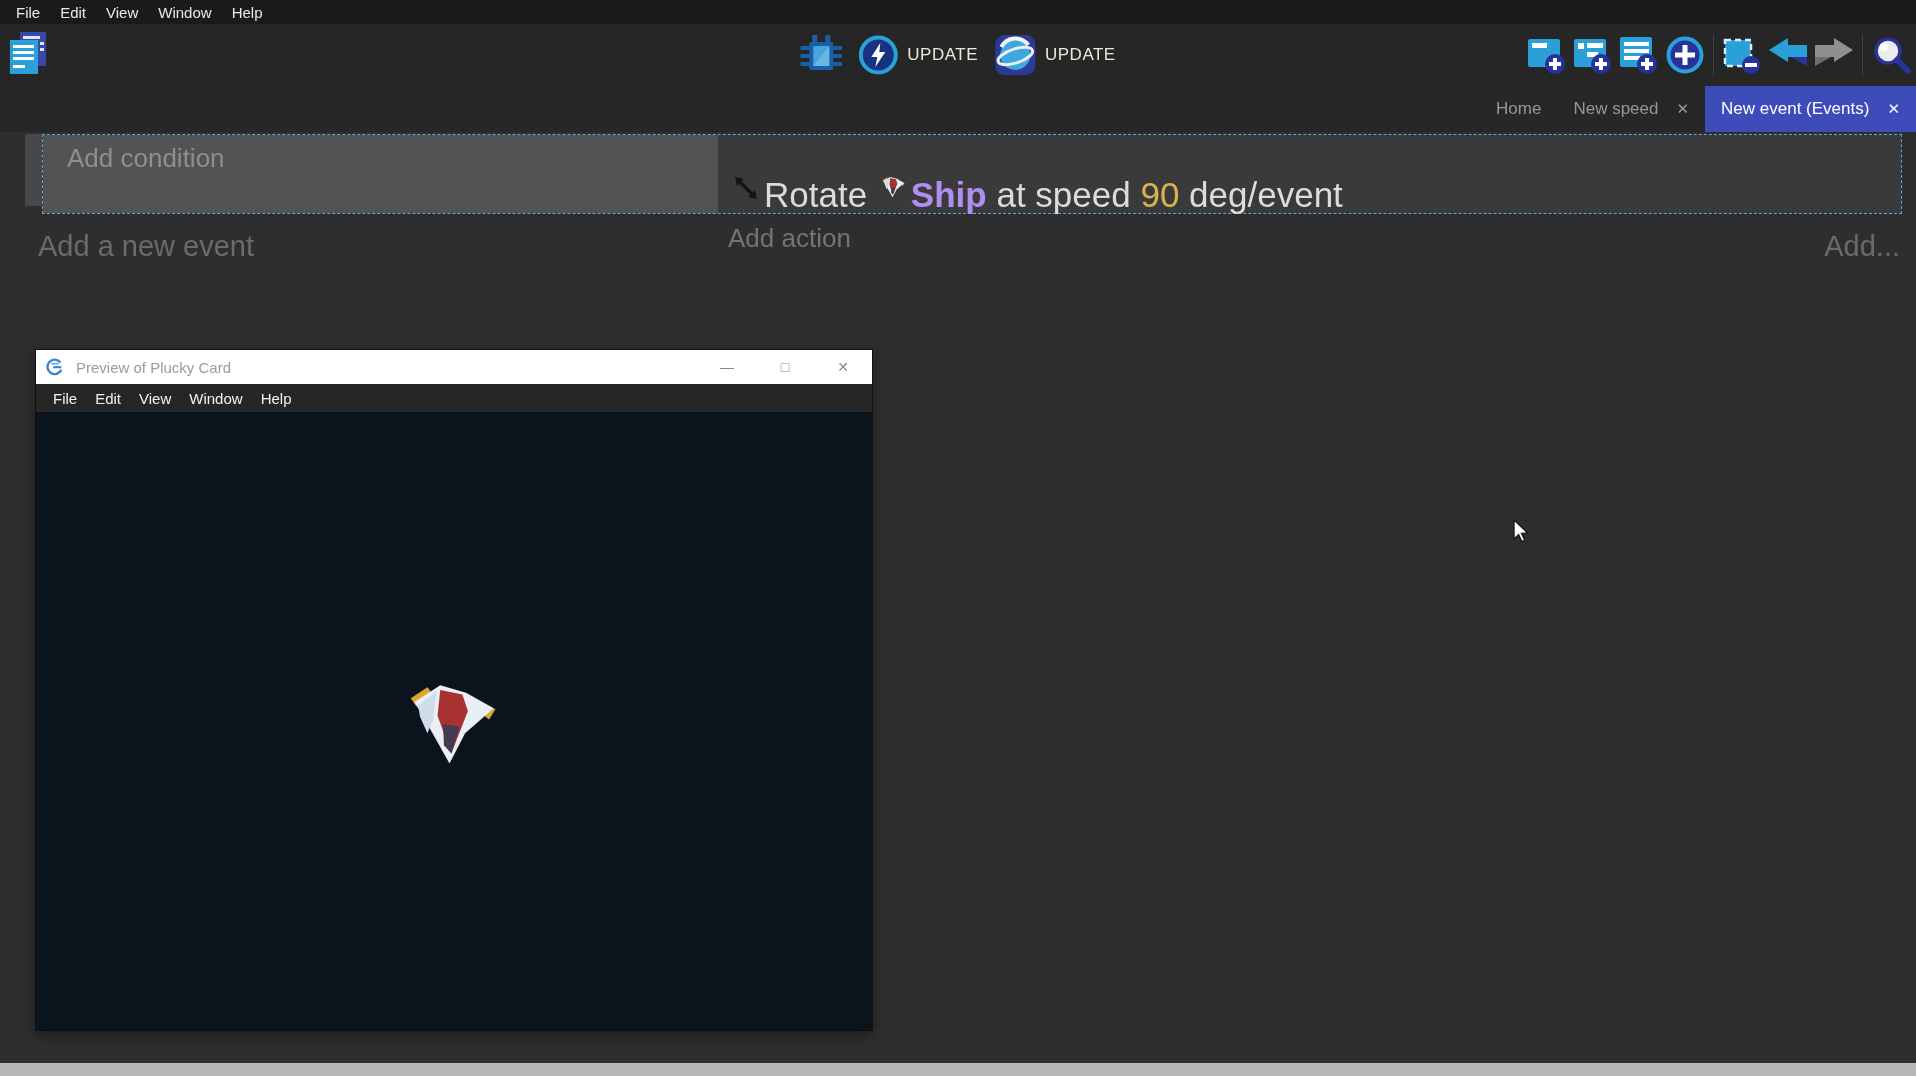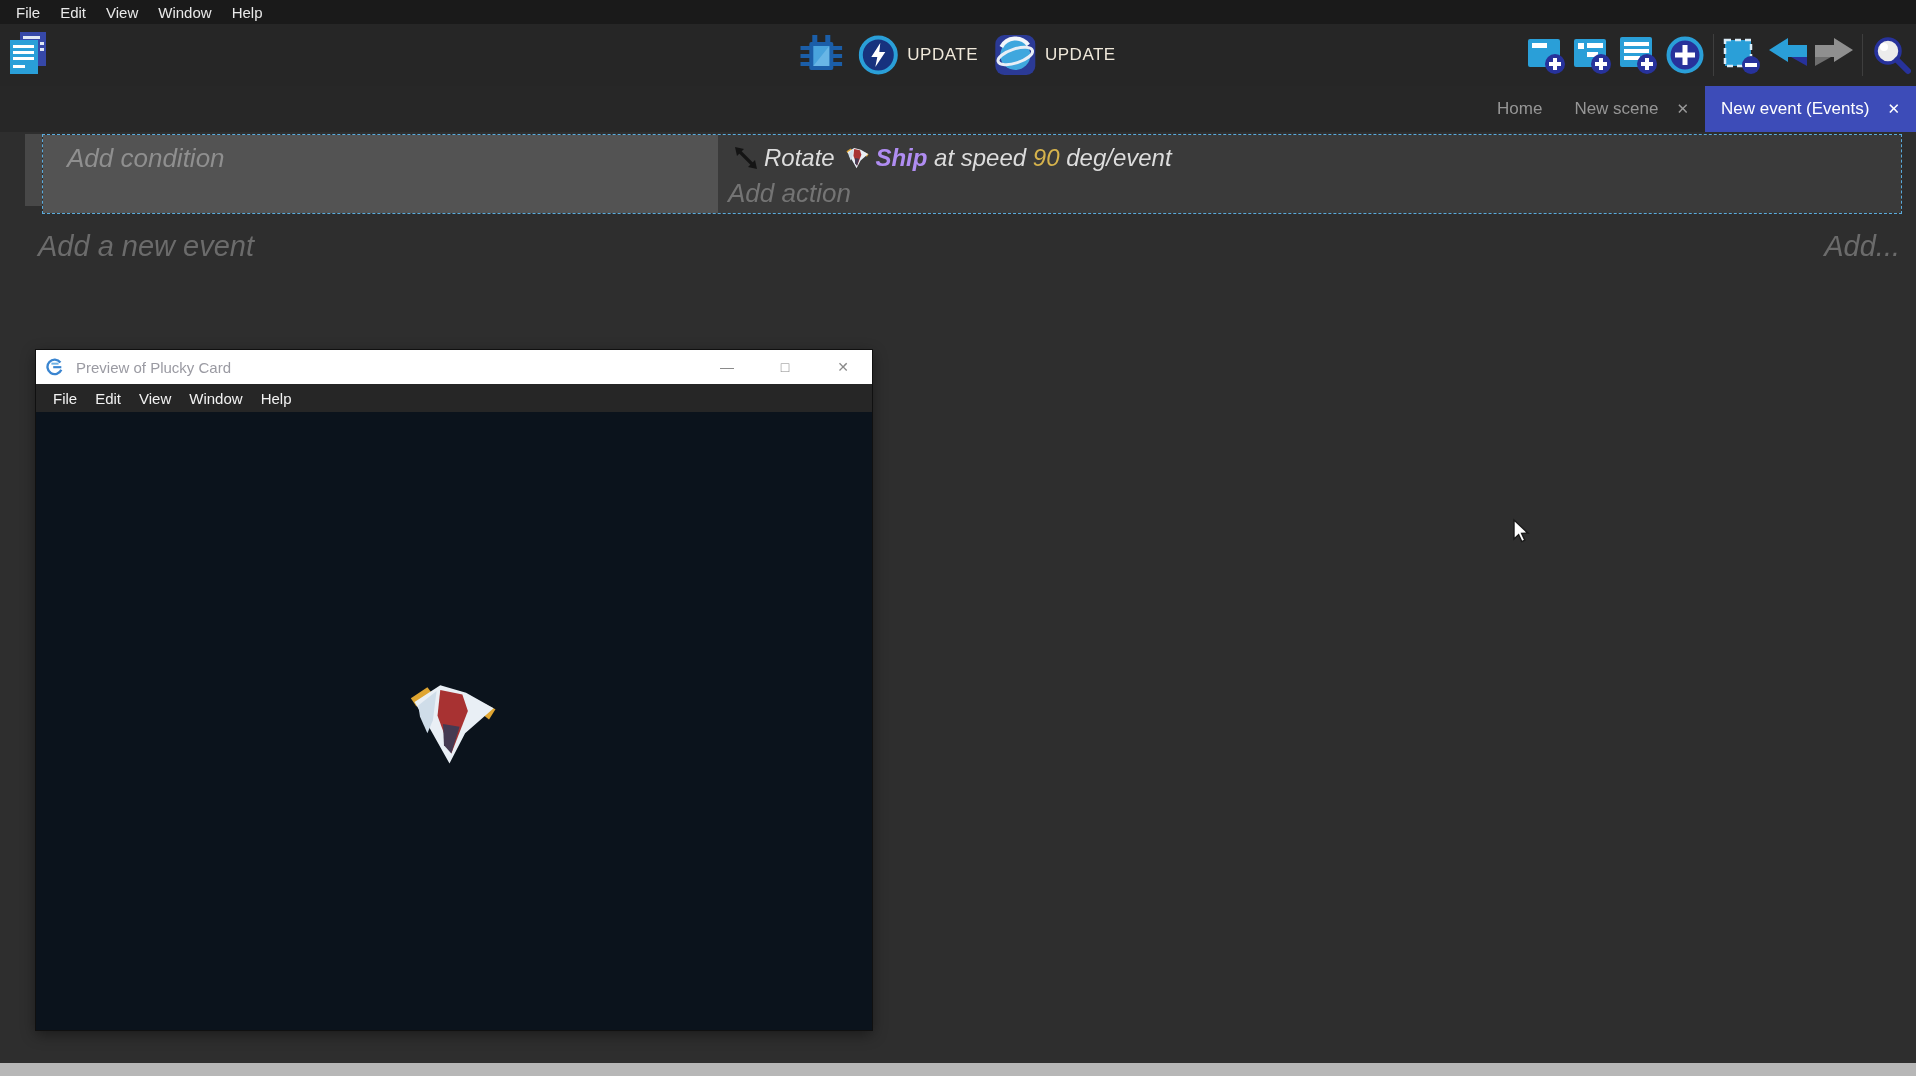--- a/index.html
+++ b/index.html
@@ -40,40 +40,40 @@
   .tabbar { height:46px; background:#272727; display:flex; align-items:stretch;justify-content:flex-end; }
   .tab {
     display:flex; align-items:center; gap:18px;
     padding:0 16px; font-size:17px; color:#969696; cursor:pointer;
   }
   .tab .close { font-size:15px; color:#9a9a9a; cursor:pointer; }
   .tab.active { background:#3d4cb8; color:#fff; }
   .tab.active .close { color:#fff; }
 
   
-  .events-sheet { padding:2px 14px 0 25px;font-style:italic; }
+  .events-sheet { padding:2px 14px 0 25px; }
   .event-row { display:flex; }
   .left-strip { width:17px; background:#484848; margin-bottom:8px; }
   .event-box {
     flex:1; height:80px;
     border:1px dashed #5aabdc;
     display:flex;
   }
   .cond-col {
     width:675px; background:#535353;
     font-size:26px; color:#8f8f8f;
     padding:8px 0 0 24px;
   }
   .act-col { flex:1; background:#3a3a3a; padding:4px 0 0 10px; }
-  .action-line { display:flex; align-items:center; font-size:24px; color:#dcdcdc; height:38px; }
+  .action-line { display:flex; font-size:35px; color:#dcdcdc; height:38px;margin-top:36px; }
   .action-line .sp { white-space:pre; }
   .action-line .obj { color:#b08df2; font-weight:bold; }
   .action-line .num { color:#d6b34c; }
   .action-line svg { margin:0 5px; }
-  .add-action { font-size:26px; color:#747474; margin-top:1px; }
+  .add-action { font-size:26px; color:#747474; margin-top:10px; }
   .add-event-row {
     display:flex; justify-content:space-between;
     font-size:29px; color:#6b6b6b;
     padding:16px 2px 0 13px;
   }
 
   
   .preview-window {
     position:absolute; left:36px; top:350px;
     width:836px; height:680px;
@@ -252,21 +252,21 @@
       </svg>
     </div>
   </div>
 </div>
 
 <div class="tabbar">
   <div class="tab">
     <span>Home</span>
   </div>
   <div class="tab">
-    <span>New scene</span>
+    <span>New speed</span>
     <span class="close">✕</span>
   </div>
   <div class="tab active">
     <span>New event (Events)</span>
     <span class="close">✕</span>
   </div>
 </div>
 
 <div class="events-sheet">
   <div class="event-row">

